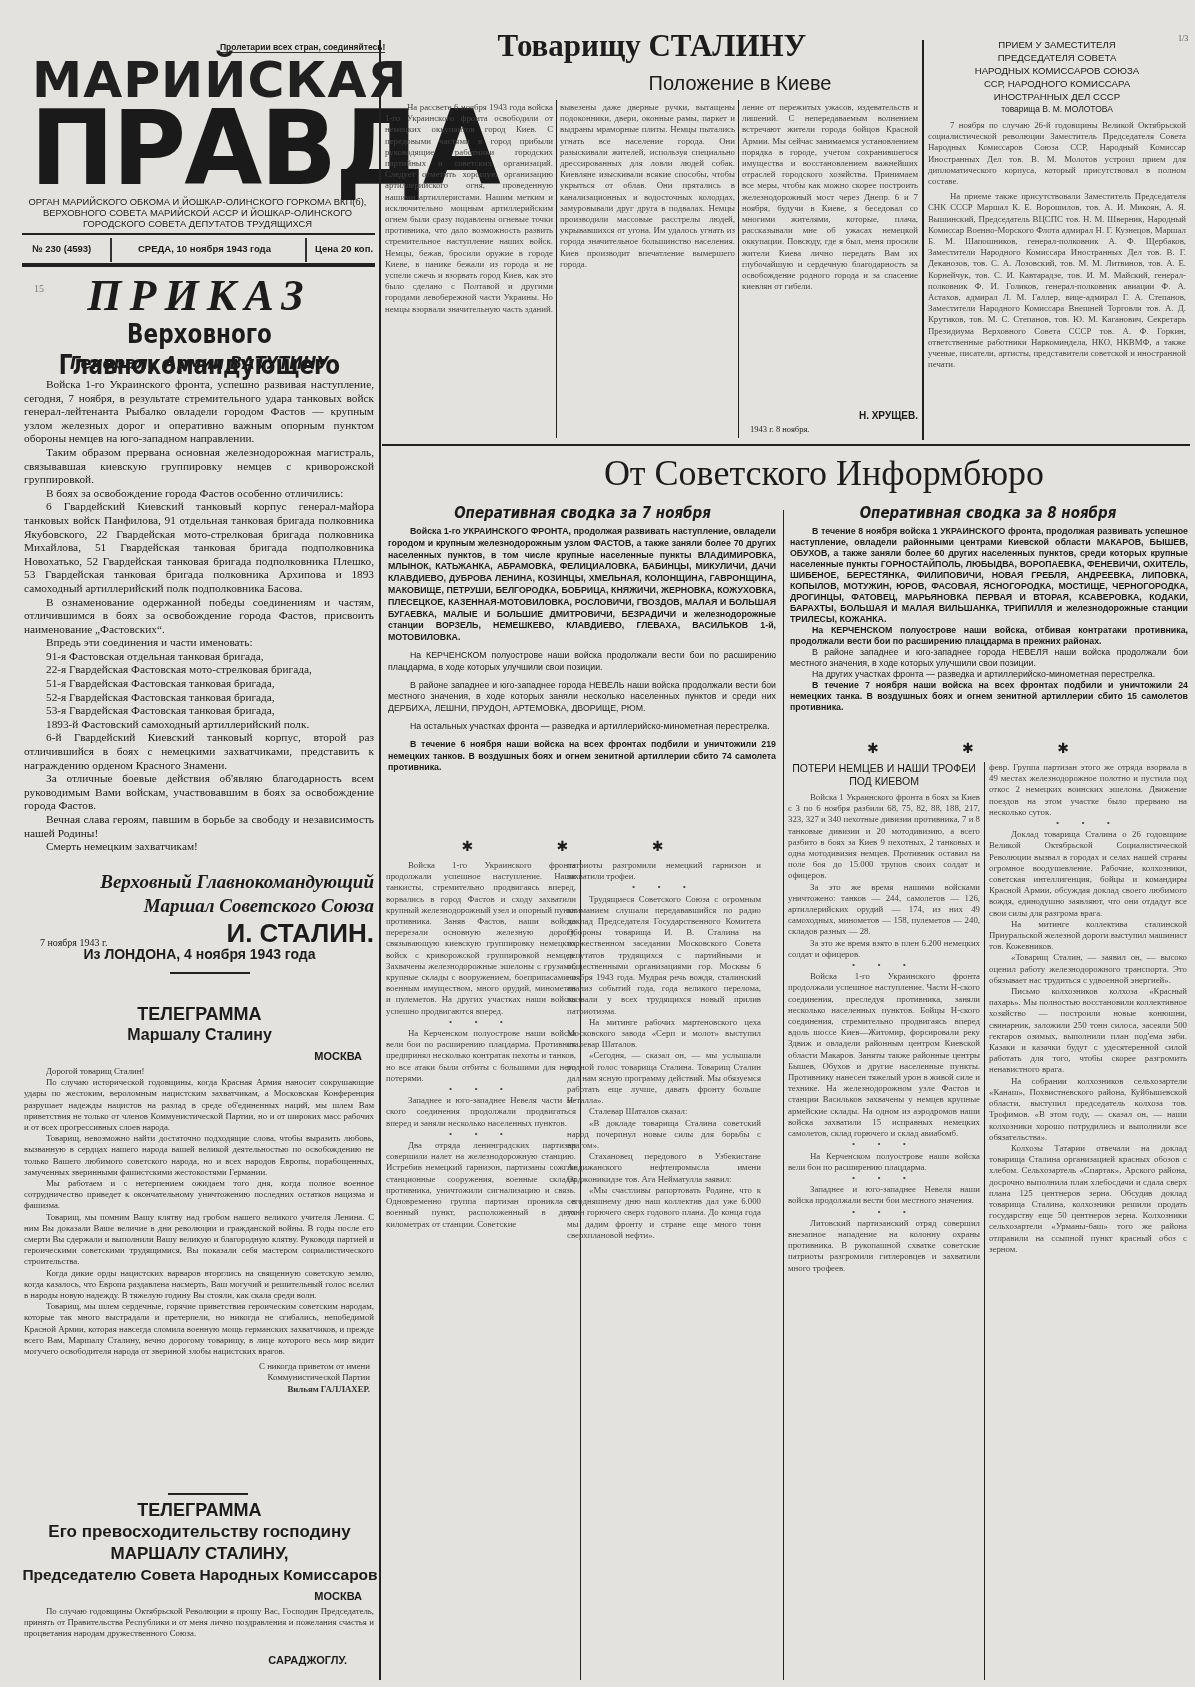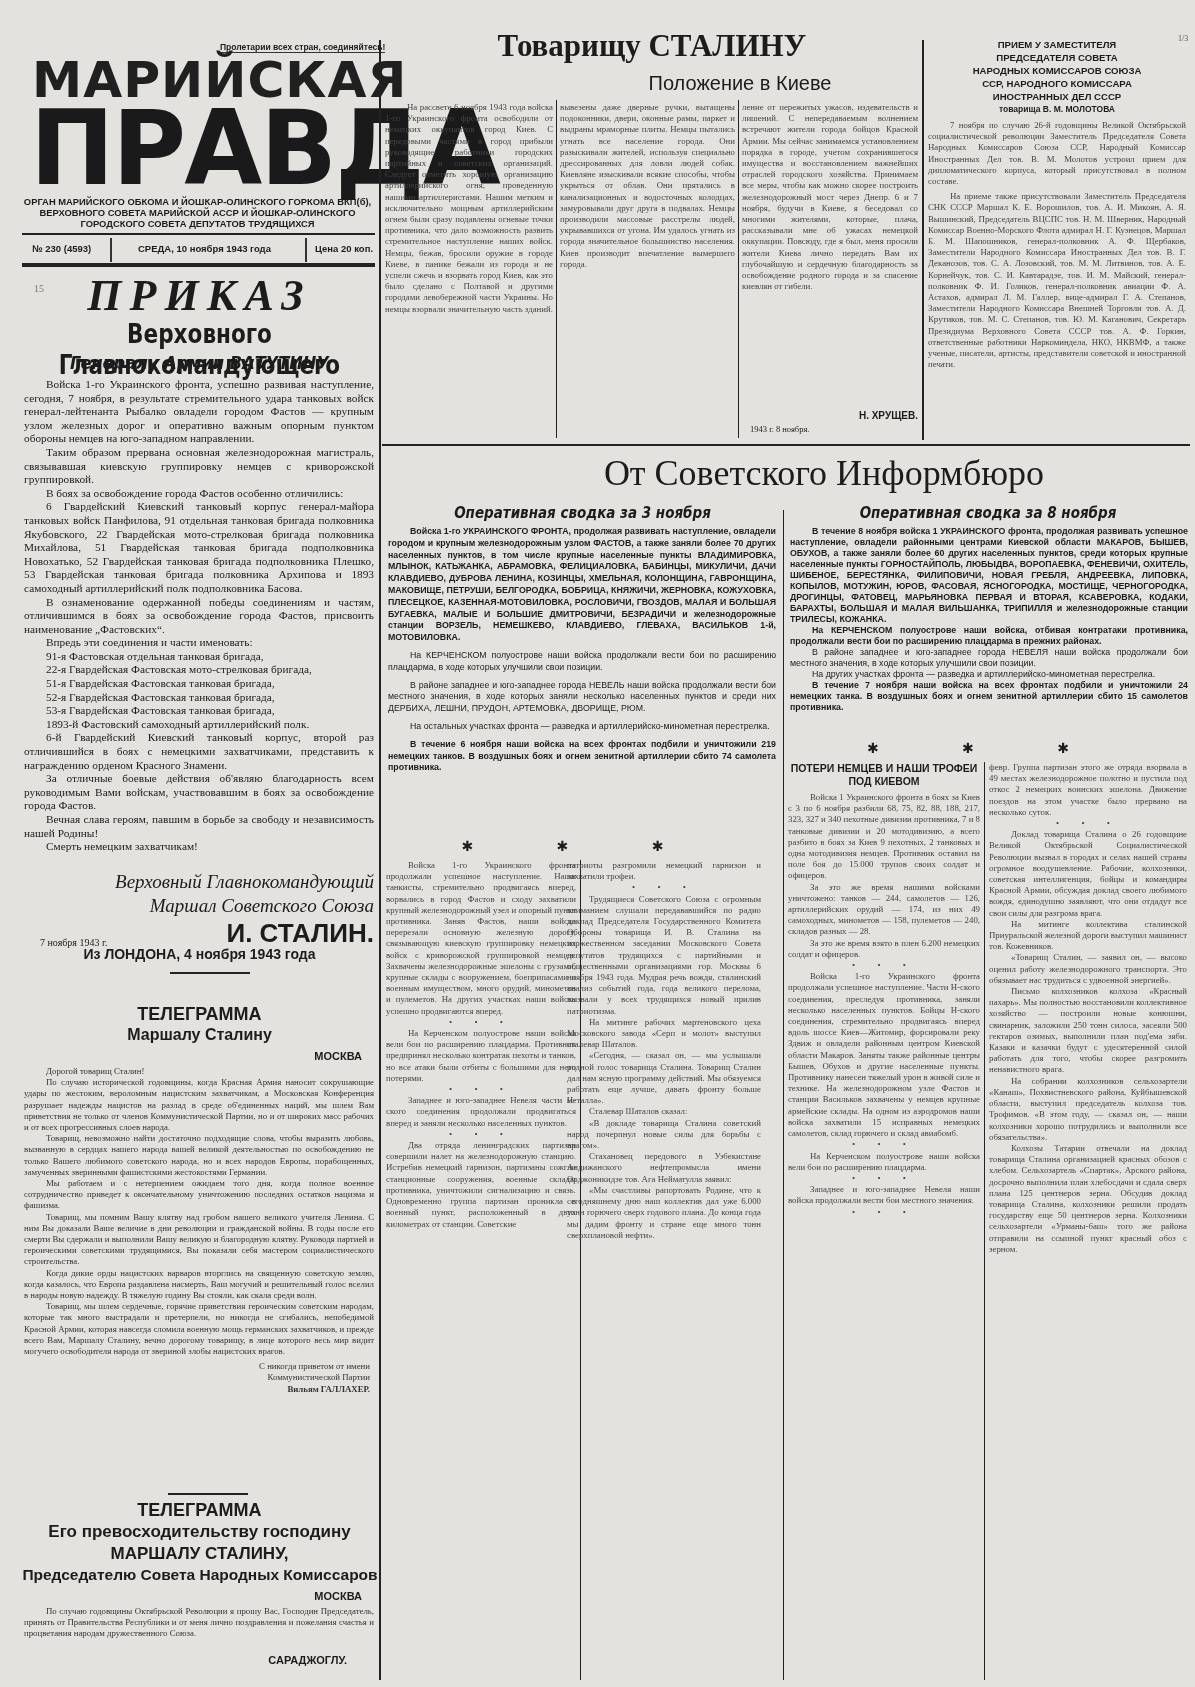--- a/index.html
+++ b/index.html
@@ -6,21 +6,21 @@
   body{width:1195px;height:1687px;background:#dedcd8;overflow:hidden;
        font-family:"Liberation Serif","DejaVu Serif",serif;color:#1c1c1c;}
   .page{position:relative;width:1195px;height:1687px;background:#e4e2de;}
   .abs{position:absolute;}
   .rule-v{position:absolute;width:1.5px;background:#222;}
   .rule-h{position:absolute;height:2px;background:#222;}
   .sans{font-family:"Liberation Sans","DejaVu Sans",sans-serif;}
   .cond{font-family:"DejaVu Sans","Liberation Sans",sans-serif;font-stretch:condensed;}
   .body-txt{font-size:11.3px;line-height:13.6px;text-align:justify;}
   .small-txt{font-size:8.8px;line-height:11.2px;text-align:justify;color:#333;}
-  .bold-caps{font-family:"Liberation Sans",sans-serif;font-weight:bold;}
+  .bold-caps{font-family:"Liberation Sans",sans-serif;font-weight:normal;}
   p{margin:0;}
   .indent{text-indent:22px;}
   .center{text-align:center;}
   .right{text-align:right;}
   .ital{font-style:italic;}
   .stars{text-align:center;font-size:14px;letter-spacing:40px;}
   .dots{text-align:center;font-size:9px;letter-spacing:10px;}
   .blur{color:#444;filter:blur(0.35px);}
 </style>
 </head>
@@ -66,21 +66,21 @@
       <p>52-я Гвардейская Фастовская танковая бригада,</p>
       <p>53-я Гвардейская Фастовская танковая бригада,</p>
       <p>1893-й Фастовский самоходный артиллерийский полк.</p>
     </div>
     <p class="indent">6-й Гвардейский Киевский танковый корпус, второй раз отличившийся в боях с немецкими захватчиками, представить к награждению орденом Красного Знамени.</p>
     <p class="indent">За отличные боевые действия об'являю благодарность всем руководимым Вами войскам, участвовавшим в боях за освобождение города Фастов.</p>
     <p class="indent">Вечная слава героям, павшим в борьбе за свободу и независимость нашей Родины!</p>
     <p class="indent">Смерть немецким захватчикам!</p>
   </div>
 
-  <div class="abs right ital" style="left:22px;top:870px;width:352px;font-size:19px;font-weight:normal;line-height:24px;">
+  <div class="abs right ital" style="left:22px;top:870px;width:352px;font-size:19px;font-weight:bold;line-height:24px;">
     <p>Верховный Главнокомандующий</p>
     <p>Маршал Советского Союза</p>
   </div>
   <div class="abs right sans" style="left:22px;top:918px;width:352px;font-size:26px;font-weight:bold;">И. СТАЛИН.</div>
   <div class="abs" style="left:40px;top:937px;font-size:10px;">7 ноября 1943 г.</div>
   <div class="rule-h" style="left:170px;top:972px;width:80px;height:2px;"></div>
 
   <div class="abs sans center" style="left:22px;top:946px;width:355px;font-size:14px;font-weight:bold;">Из ЛОНДОНА, 4 ноября 1943 года</div>
   <div class="abs sans center" style="left:22px;top:1004px;width:355px;font-size:18px;font-weight:bold;">ТЕЛЕГРАММА</div>
   <div class="abs sans center" style="left:22px;top:1026px;width:355px;font-size:16px;font-weight:bold;">Маршалу Сталину</div>
@@ -138,21 +138,21 @@
     <p style="font-size:8.5px;">товарища В. М. МОЛОТОВА</p>
   </div>
   <div class="abs small-txt blur" style="left:928px;top:120px;width:258px;height:320px;overflow:hidden;">
     <p class="indent">7 ноября по случаю 26-й годовщины Великой Октябрьской социалистической революции Заместитель Председателя Совета Народных Комиссаров Союза ССР, Народный Комиссар Иностранных Дел тов. В. М. Молотов устроил прием для дипломатического корпуса, который присутствовал в полном составе.</p>
     <p class="indent" style="margin-top:4px;">На приеме также присутствовали Заместитель Председателя СНК СССР Маршал К. Е. Ворошилов, тов. А. И. Микоян, А. Я. Вышинский, Председатель ВЦСПС тов. Н. М. Шверник, Народный Комиссар Военно-Морского Флота адмирал Н. Г. Кузнецов, Маршал Б. М. Шапошников, генерал-полковник А. Ф. Щербаков, Заместители Народного Комиссара Иностранных Дел тов. В. Г. Деканозов, тов. С. А. Лозовский, тов. М. М. Литвинов, тов. А. Е. Корнейчук, тов. С. И. Кавтарадзе, тов. И. М. Майский, генерал-полковник Ф. И. Голиков, генерал-полковник авиации Ф. А. Астахов, адмирал Л. М. Галлер, вице-адмирал Г. А. Степанов, Заместители Народного Комиссара Внешней Торговли тов. А. Д. Крутиков, тов. М. С. Степанов, тов. Ю. М. Каганович, Секретарь Президиума Верховного Совета СССР тов. А. Ф. Горкин, ответственные работники Наркоминдела, НКО, НКВМФ, а также ученые, писатели, артисты, представители советской и иностранной печати.</p>
   </div>
 
   <div class="rule-h" style="left:382px;top:444px;width:808px;height:2px;"></div>
   <div class="abs center" style="left:382px;top:452px;width:808px;font-size:36px;padding-left:38px;">От Советского Информбюро</div>
 
-  <div class="abs center cond ital" style="left:385px;top:504px;width:395px;font-size:15px;font-weight:bold;">Оперативная сводка за 3 ноября</div>
+  <div class="abs center cond ital" style="left:385px;top:504px;width:395px;font-size:15px;font-weight:bold;">Оперативная сводка за 7 ноября</div>
   <div class="abs sans" style="left:388px;top:526px;width:388px;font-size:8.8px;line-height:11.8px;text-align:justify;">
     <p class="indent" style="font-weight:bold;">Войска 1-го УКРАИНСКОГО ФРОНТА, продолжая развивать наступление, овладели городом и крупным железнодорожным узлом ФАСТОВ, а также заняли более 70 других населенных пунктов, в том числе крупные населенные пункты ВЛАДИМИРОВКА, МЛЫНОК, КАТЬЖАНКА, АБРАМОВКА, ФЕЛИЦИАЛОВКА, БАБИНЦЫ, МИКУЛИЧИ, ДАЧИ КЛАВДИЕВО, ДУБРОВА ЛЕНИНА, КОЗИНЦЫ, ХМЕЛЬНАЯ, КОЛОНЩИНА, ГАВРОНЩИНА, МАКОВИЩЕ, ПЕТРУШИ, БЕЛГОРОДКА, БОБРИЦА, КНЯЖИЧИ, ЖЕРНОВКА, КОЖУХОВКА, ПЛЕСЕЦКОЕ, КАЗЕННАЯ-МОТОВИЛОВКА, РОСЛОВИЧИ, ГВОЗДОВ, МАЛАЯ И БОЛЬШАЯ БУГАЕВКА, МАЛЫЕ И БОЛЬШИЕ ДМИТРОВИЧИ, БЕЗРАДИЧИ и железнодорожные станции ВОРЗЕЛЬ, НЕМЕШКЕВО, КЛАВДИЕВО, ГЛЕВАХА, ВАСИЛЬКОВ 1-й, МОТОВИЛОВКА.</p>
     <p class="indent" style="margin-top:6px;">На КЕРЧЕНСКОМ полуострове наши войска продолжали вести бои по расширению плацдарма, в ходе которых улучшили свои позиции.</p>
     <p class="indent" style="margin-top:6px;">В районе западнее и юго-западнее города НЕВЕЛЬ наши войска продолжали вести бои местного значения, в ходе которых заняли несколько населенных пунктов и среди них ДЕРБИХА, ЛЕШНИ, ПРУДОН, АРТЕМОВКА, ДВОРИЩЕ, РЮМ.</p>
     <p class="indent" style="margin-top:6px;">На остальных участках фронта — разведка и артиллерийско-минометная перестрелка.</p>
     <p class="indent" style="margin-top:6px;font-weight:bold;">В течение 6 ноября наши войска на всех фронтах подбили и уничтожили 219 немецких танков. В воздушных боях и огнем зенитной артиллерии сбито 74 самолета противника.</p>
   </div>
 
   <div class="rule-v" style="left:783px;top:510px;height:1170px;width:1px;"></div>
 
@@ -196,20 +196,21 @@
       <p class="indent">Войска 1 Украинского фронта в боях за Киев с 3 по 6 ноября разбили 68, 75, 82, 88, 188, 217, 323, 327 и 340 пехотные дивизии противника, 7 и 8 танковые дивизии и 20 мотодивизию, а всего разбито в боях за Киев 9 пехотных, 2 танковых и одна мотодивизия немцев. Противник оставил на поле боя до 15.000 трупов своих солдат и офицеров.</p>
       <p class="indent">За это же время нашими войсками уничтожено: танков — 244, самолетов — 126, артиллерийских орудий — 174, из них 49 самоходных, минометов — 158, пулеметов — 240, складов разных — 28.</p>
       <p class="indent">За это же время взято в плен 6.200 немецких солдат и офицеров.</p>
       <p class="dots">• • •</p>
       <p class="indent">Войска 1-го Украинского фронта продолжали успешное наступление. Части Н-ского соединения, преследуя противника, заняли несколько населенных пунктов. Бойцы Н-ского соединения, стремительно продвигаясь вперед вдоль шоссе Киев—Житомир, форсировали реку Здвиж и овладели районным центром Киевской области Макаров. Заняты также районные центры Бышев, Обухов и другие населенные пункты. Противнику нанесен тяжелый урон в живой силе и технике. На железнодорожном узле Фастов и станции Васильков захвачены у немцев крупные армейские склады. На одном из аэродромов наши войска захватили 15 исправных немецких самолетов, склад горючего и склад авиабомб.</p>
       <p class="dots">• • •</p>
       <p class="indent">На Керченском полуострове наши войска вели бои по расширению плацдарма.</p>
       <p class="dots">• • •</p>
       <p class="indent">Западнее и юго-западнее Невеля наши войска продолжали вести бои местного значения.</p>
       <p class="dots">• • •</p>
+      <p class="indent">Литовский партизанский отряд совершил внезапное нападение на колонну охраны противника. В рукопашной схватке советские патриоты разгромили гитлеровцев и захватили много трофеев.</p>
     </div>
   </div>
   <div class="rule-v" style="left:984px;top:762px;height:918px;width:1px;"></div>
   <div class="abs small-txt blur" style="left:989px;top:762px;width:198px;height:918px;overflow:hidden;">
     <p>февр. Группа партизан этого же отряда взорвала в 49 местах железнодорожное полотно и пустила под откос 2 немецких воинских эшелона. Движение поездов на этом участке было прервано на несколько суток.</p>
     <p class="dots">• • •</p>
     <p class="indent">Доклад товарища Сталина о 26 годовщине Великой Октябрьской Социалистической Революции вызвал в городах и селах нашей страны огромное воодушевление. Рабочие, колхозники, советская интеллигенция, бойцы и командиры Красной Армии, обсуждая доклад своего любимого вождя, единодушно заявляют, что они отдадут все свои силы для разгрома врага.</p>
     <p class="indent">На митинге коллектива сталинской Приуральской железной дороги выступил машинист тов. Кожевников.</p>
     <p class="indent">«Товарищ Сталин, — заявил он, — высоко оценил работу железнодорожного транспорта. Это обязывает нас трудиться с удвоенной энергией».</p>
     <p class="indent">Письмо колхозников колхоза «Красный пахарь». Мы полностью восстановили коллективное хозяйство — построили новые конюшни, свинарник, заложили 250 тонн силоса, засеяли 500 гектаров озимых, выполнили план под'ема зяби. Казаки и казачки будут с удесятеренной силой работать для того, чтобы скорее разгромить ненавистного врага.</p>

